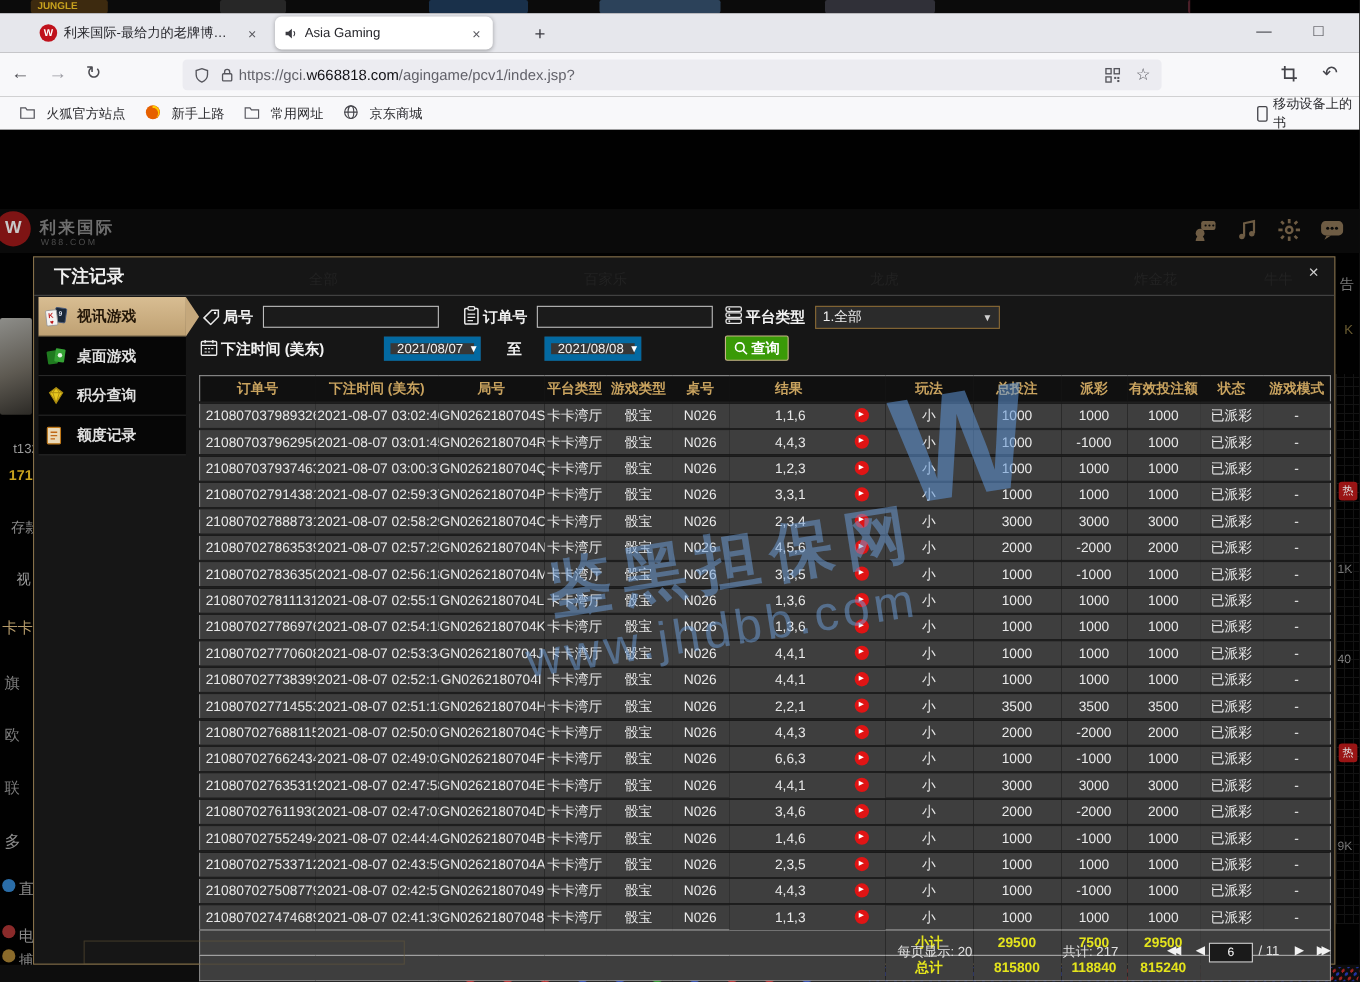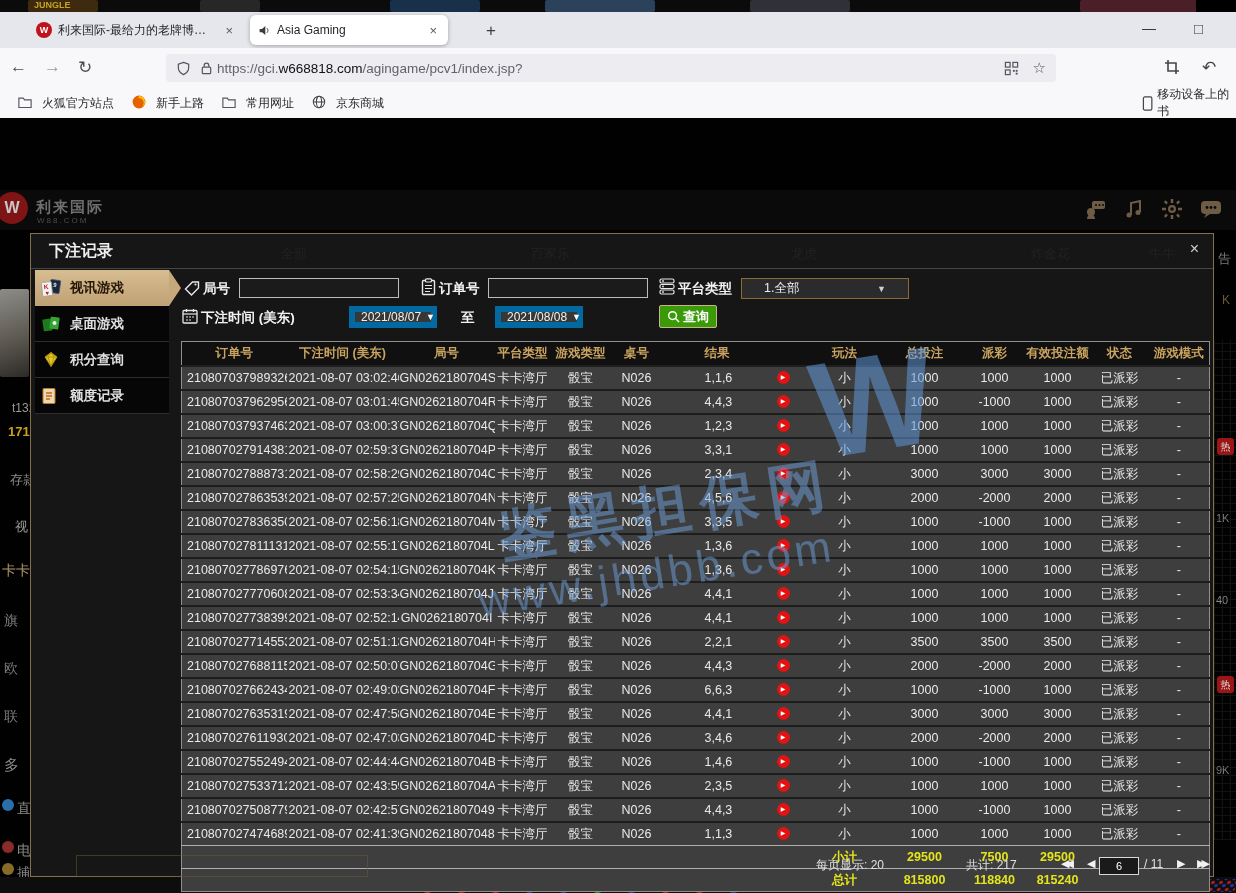--- a/index.html
+++ b/index.html
@@ -1,21 +1,21 @@
 <!DOCTYPE html>
 <html><head>
 <meta charset="utf-8">
 <style>
   html,body{margin:0;padding:0;background:#222;}
   .screen{position:relative;width:1236px;height:893px;overflow:hidden;background:#000;
           font-family:"Liberation Sans","DejaVu Sans",sans-serif;}
   .abs{position:absolute;}
 
   
-  .top-strip{left:0;top:0;width:1196px;height:12px;background:#0b0b0b;overflow:hidden;}
+  .top-strip{left:0;top:0;width:1082px;height:12px;background:#0b0b0b;overflow:hidden;}
   .blob{position:absolute;top:0;height:12px;border-radius:2px;opacity:.8;}
 
   
   .tabbar{left:0;top:12px;width:1236px;height:36px;background:#e6e7ec;}
   .tab{position:absolute;top:3px;height:30px;display:flex;align-items:center;padding:0 8px;
        font-size:12px;color:#26262b;box-sizing:border-box;}
   .tab.active{background:#fff;border-radius:6px;box-shadow:0 1px 4px rgba(0,0,0,.3);}
   .tab .title{flex:1;overflow:hidden;white-space:nowrap;text-overflow:ellipsis;margin:0 8px 0 6px;}
   .tab .close{color:#5a5a60;font-size:13px;padding:0 3px;}
   .favicon-w{width:16px;height:16px;border-radius:50%;background:#c0121c;color:#fff;font-size:9px;
@@ -74,21 +74,21 @@
              border-bottom:1px solid #2d2d2d;color:#e0e0e0;font-size:13.5px;font-weight:bold;}
   .side-item .sico{width:22px;height:18px;margin:0 7px 0 6px;flex:0 0 22px;}
   .side-item.active{background:linear-gradient(#d8bd92,#bfa173);color:#241708;border-bottom:1px solid #bfa173;}
   .side-item.active::after{content:"";position:absolute;right:-12px;top:50%;margin-top:-18px;
              border-left:12px solid #c5a87c;border-top:18px solid transparent;border-bottom:18px solid transparent;}
 
   .flabel{font-size:13.5px;font-weight:bold;color:#f2f2f2;}
   .finput{position:absolute;background:#1b1b1b;border:1px solid #bdbdbd;height:20px;box-sizing:border-box;
           color:#eee;font-size:12px;padding:0 4px;width:160px;}
   .fselect{position:absolute;background:#2b2b2b;border:1px solid #8a6a35;height:21px;box-sizing:border-box;
-           color:#eee;font-size:12.5px;display:flex;align-items:center;padding:0 22px;}
+           color:#eee;font-size:12.5px;display:flex;align-items:center;padding:0 6px;}
   .fselect .caret{margin-left:auto;font-size:9px;color:#cfcfcf;}
   .dateselect{position:absolute;background:#373737;border:6px solid #0369a1;height:22px;box-sizing:border-box;
            color:#f0f0f0;font-size:12px;display:flex;align-items:center;padding:0 6px;}
   .dateselect .caret{margin-left:5px;font-size:9px;color:#fff;}
   .searchbtn{position:absolute;background:#3a9a07;border:1px solid #c8b488;height:23px;box-sizing:border-box;
            color:#fff;font-size:13px;font-weight:bold;display:flex;align-items:center;padding:0 7px;border-radius:2px;}
 
   table.bets{position:absolute;left:150px;top:107px;width:1028px;border-collapse:collapse;table-layout:fixed;
              border:1px solid #8f8f8f;font-size:12.5px;}
   table.bets th{background:#101010;color:#c9a35f;font-weight:bold;height:21px;border-bottom:1px solid #8f8f8f;

